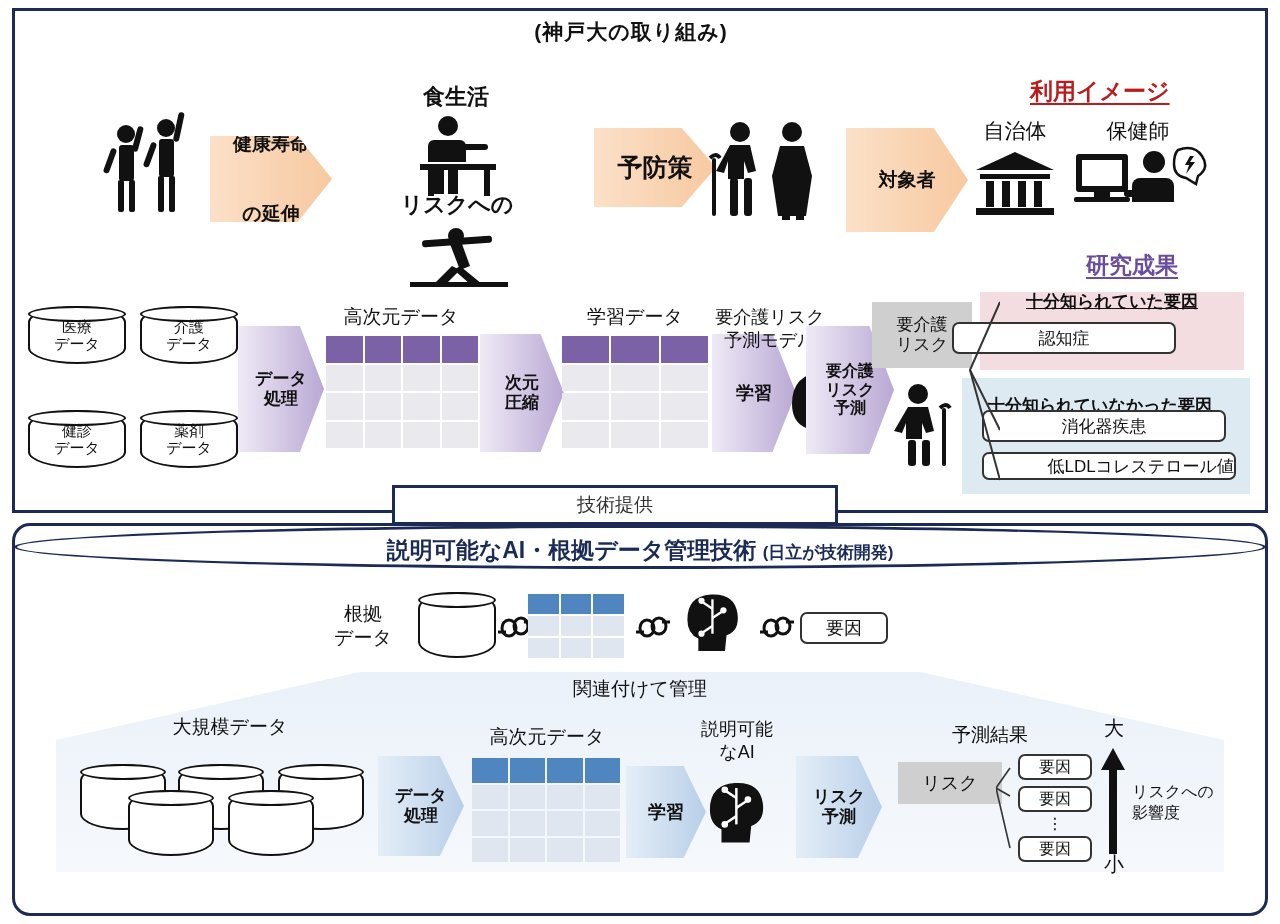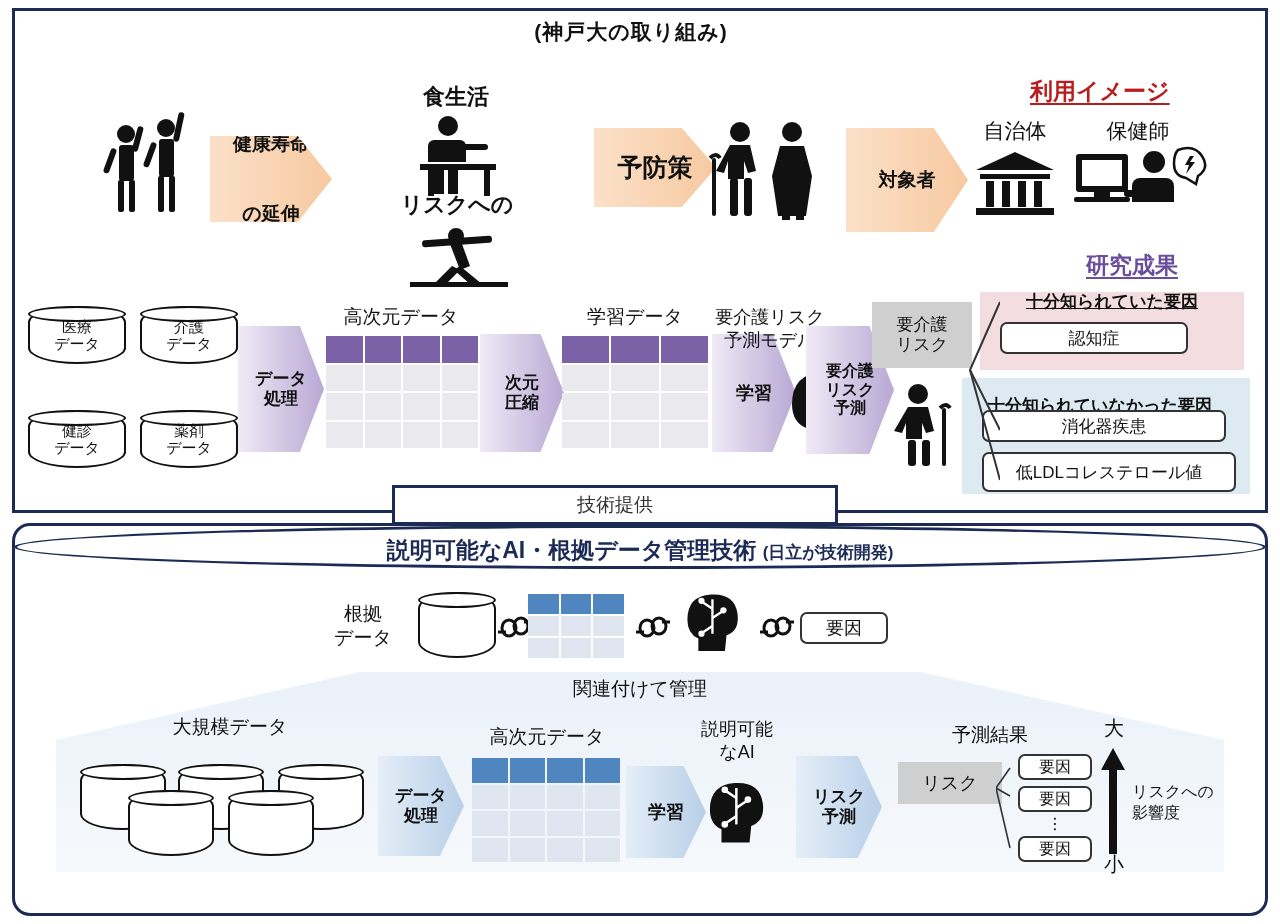--- a/index.html
+++ b/index.html
@@ -370,32 +370,32 @@
 </div>
 
 <div class="underline-head" style="left:1086px;top:250px;font-size:23px;color:#6b4d9e;">
   <span>研究成果</span>
 </div>
 
 <div class="res-pink" style="left:980px;top:292px;width:264px;height:78px;"></div>
 <div class="label" style="left:980px;top:292px;width:264px;font-size:17px;font-weight:bold;text-decoration:underline;">
   <span>十分知られていた要因</span>
 </div>
-<div class="rbox" style="left:1000px;top:322px;width:188px;height:32px;font-size:17px;">
+<div class="rbox" style="left:952px;top:322px;width:224px;height:32px;font-size:17px;">
   <span>認知症</span>
 </div>
 
 <div class="res-blue" style="left:962px;top:378px;width:288px;height:116px;"></div>
 <div class="label" style="left:962px;top:378px;width:276px;font-size:17px;font-weight:bold;text-decoration:underline;margin-top:18px;">
   <span>十分知られていなかった要因</span>
 </div>
 <div class="rbox" style="left:982px;top:410px;width:244px;height:32px;font-size:17px;">
   <span>消化器疾患</span>
 </div>
-<div class="rbox" style="left:982px;top:452px;width:254px;height:40px;font-size:17px;">
+<div class="rbox" style="left:982px;top:452px;width:254px;height:28px;font-size:17px;justify-content:flex-end;">
   <span>低LDLコレステロール値</span>
 </div>
 
 <svg class="abs" style="left:960px;top:290px;" width="40" height="210" viewBox="0 0 40 210">
   <g stroke="#333" stroke-width="2" fill="none">
     <path d="M40 12 L10 80 L40 140"></path>
     <path d="M10 80 L40 190"></path>
   </g>
 </svg>
 

